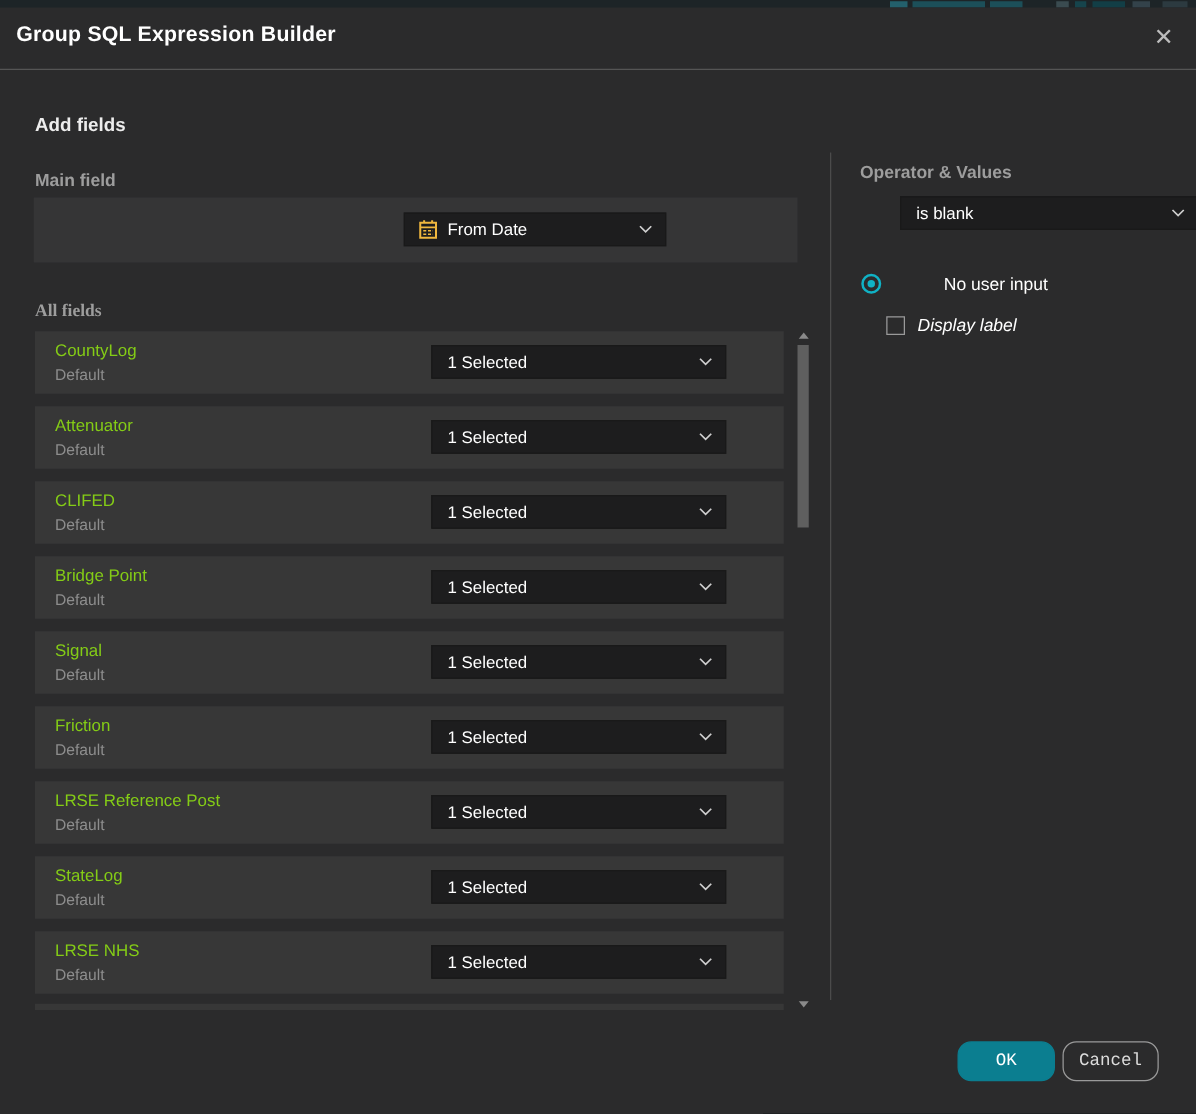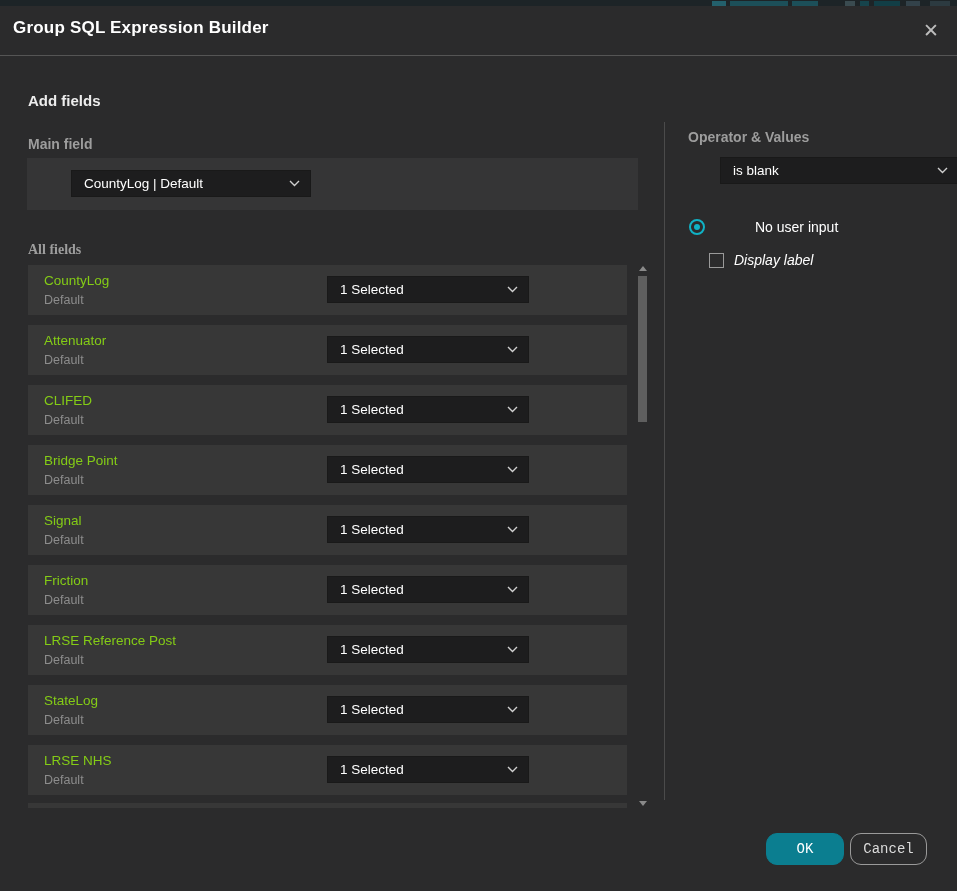--- a/index.html
+++ b/index.html
@@ -30,21 +30,21 @@
   .dd .chev{margin-right:10px;flex:none;display:flex;}
   .dd-main-a{left:12px;top:12px;width:240px;}
   .dd-main-b{left:264px;top:12px;width:210px;}
   .cal-icon{margin-left:10px;margin-right:-2px;flex:none;display:flex;}
 
   
   .rows{position:absolute;left:28px;top:259px;width:599px;}
   .row{position:relative;height:50px;margin-bottom:10px;background:#373737;}
   .row-name{position:absolute;left:16px;top:8px;font-size:13.5px;color:#84cc16;}
   .row-sub{position:absolute;left:16px;top:28px;font-size:12.5px;color:#8d8d8d;}
-  .row .dd{left:267px;top:11px;width:202px;gap:43px;}
+  .row .dd{left:285px;top:11px;width:236px;gap:43px;}
   .row-sliver{position:absolute;left:28px;top:797px;width:599px;height:5px;background:#373737;}
 
   
   .sb{position:absolute;left:637px;top:256px;width:12px;height:546px;}
   .sb-arrow{position:absolute;left:2px;width:0;height:0;border-left:4px solid transparent;border-right:4px solid transparent;}
   .sb-up{top:4px;border-bottom:5px solid #8a8a8a;}
   .sb-down{bottom:2px;border-top:5px solid #8a8a8a;}
   .sb-thumb{position:absolute;left:1px;top:14px;width:9px;height:146px;background:#5f5f5f;}
 
   .v-divider{position:absolute;left:664px;top:116px;width:1px;height:678px;background:#4b4b4b;}
@@ -87,22 +87,32 @@
       <span class="title">Group SQL Expression Builder</span>
       <button class="close-btn">
           <span>✕</span>
         </button>
     </div>
 
     <div class="h-add">Add fields</div>
     <div class="h-grey" style="left:28px;top:130px;">Main field</div>
 
     <div class="main-panel">
-      <div class="dd dd-main-a">
-        <span class="dd-label">CountyLog | Default</span>
+      <div class="dd dd-main-b">
+        <span class="cal-icon">
+          <svg width="17" height="17" viewBox="0 0 17 17">
+            <rect x="2.2" y="3.2" width="12.6" height="12" fill="none" stroke="#efb73e" stroke-width="1.6"></rect>
+            <line x1="2.2" y1="6.8" x2="14.8" y2="6.8" stroke="#efb73e" stroke-width="1.4"></line>
+            <line x1="5.3" y1="1.2" x2="5.3" y2="3.4" stroke="#efb73e" stroke-width="1.6"></line>
+            <line x1="11.7" y1="1.2" x2="11.7" y2="3.4" stroke="#efb73e" stroke-width="1.6"></line>
+            <line x1="4.6" y1="9.6" x2="12.4" y2="9.6" stroke="#efb73e" stroke-width="1.3" stroke-dasharray="2.4 1.4"></line>
+            <line x1="4.6" y1="12.4" x2="12.4" y2="12.4" stroke="#efb73e" stroke-width="1.3" stroke-dasharray="2.4 1.4"></line>
+          </svg>
+        </span>
+        <span class="dd-label" style="padding-left:9px;">From Date</span>
         <span class="chev">
           <svg width="11" height="7" viewBox="0 0 11 7">
               <path d="M1 1 L5.5 5.5 L10 1" stroke="#cfcfcf" stroke-width="1.4" fill="none"></path>
             </svg>
         </span>
       </div>
     </div>
 
     <div class="h-grey" style="left:28px;top:236px;font-family:Liberation Serif, serif;">All fields</div>
 

